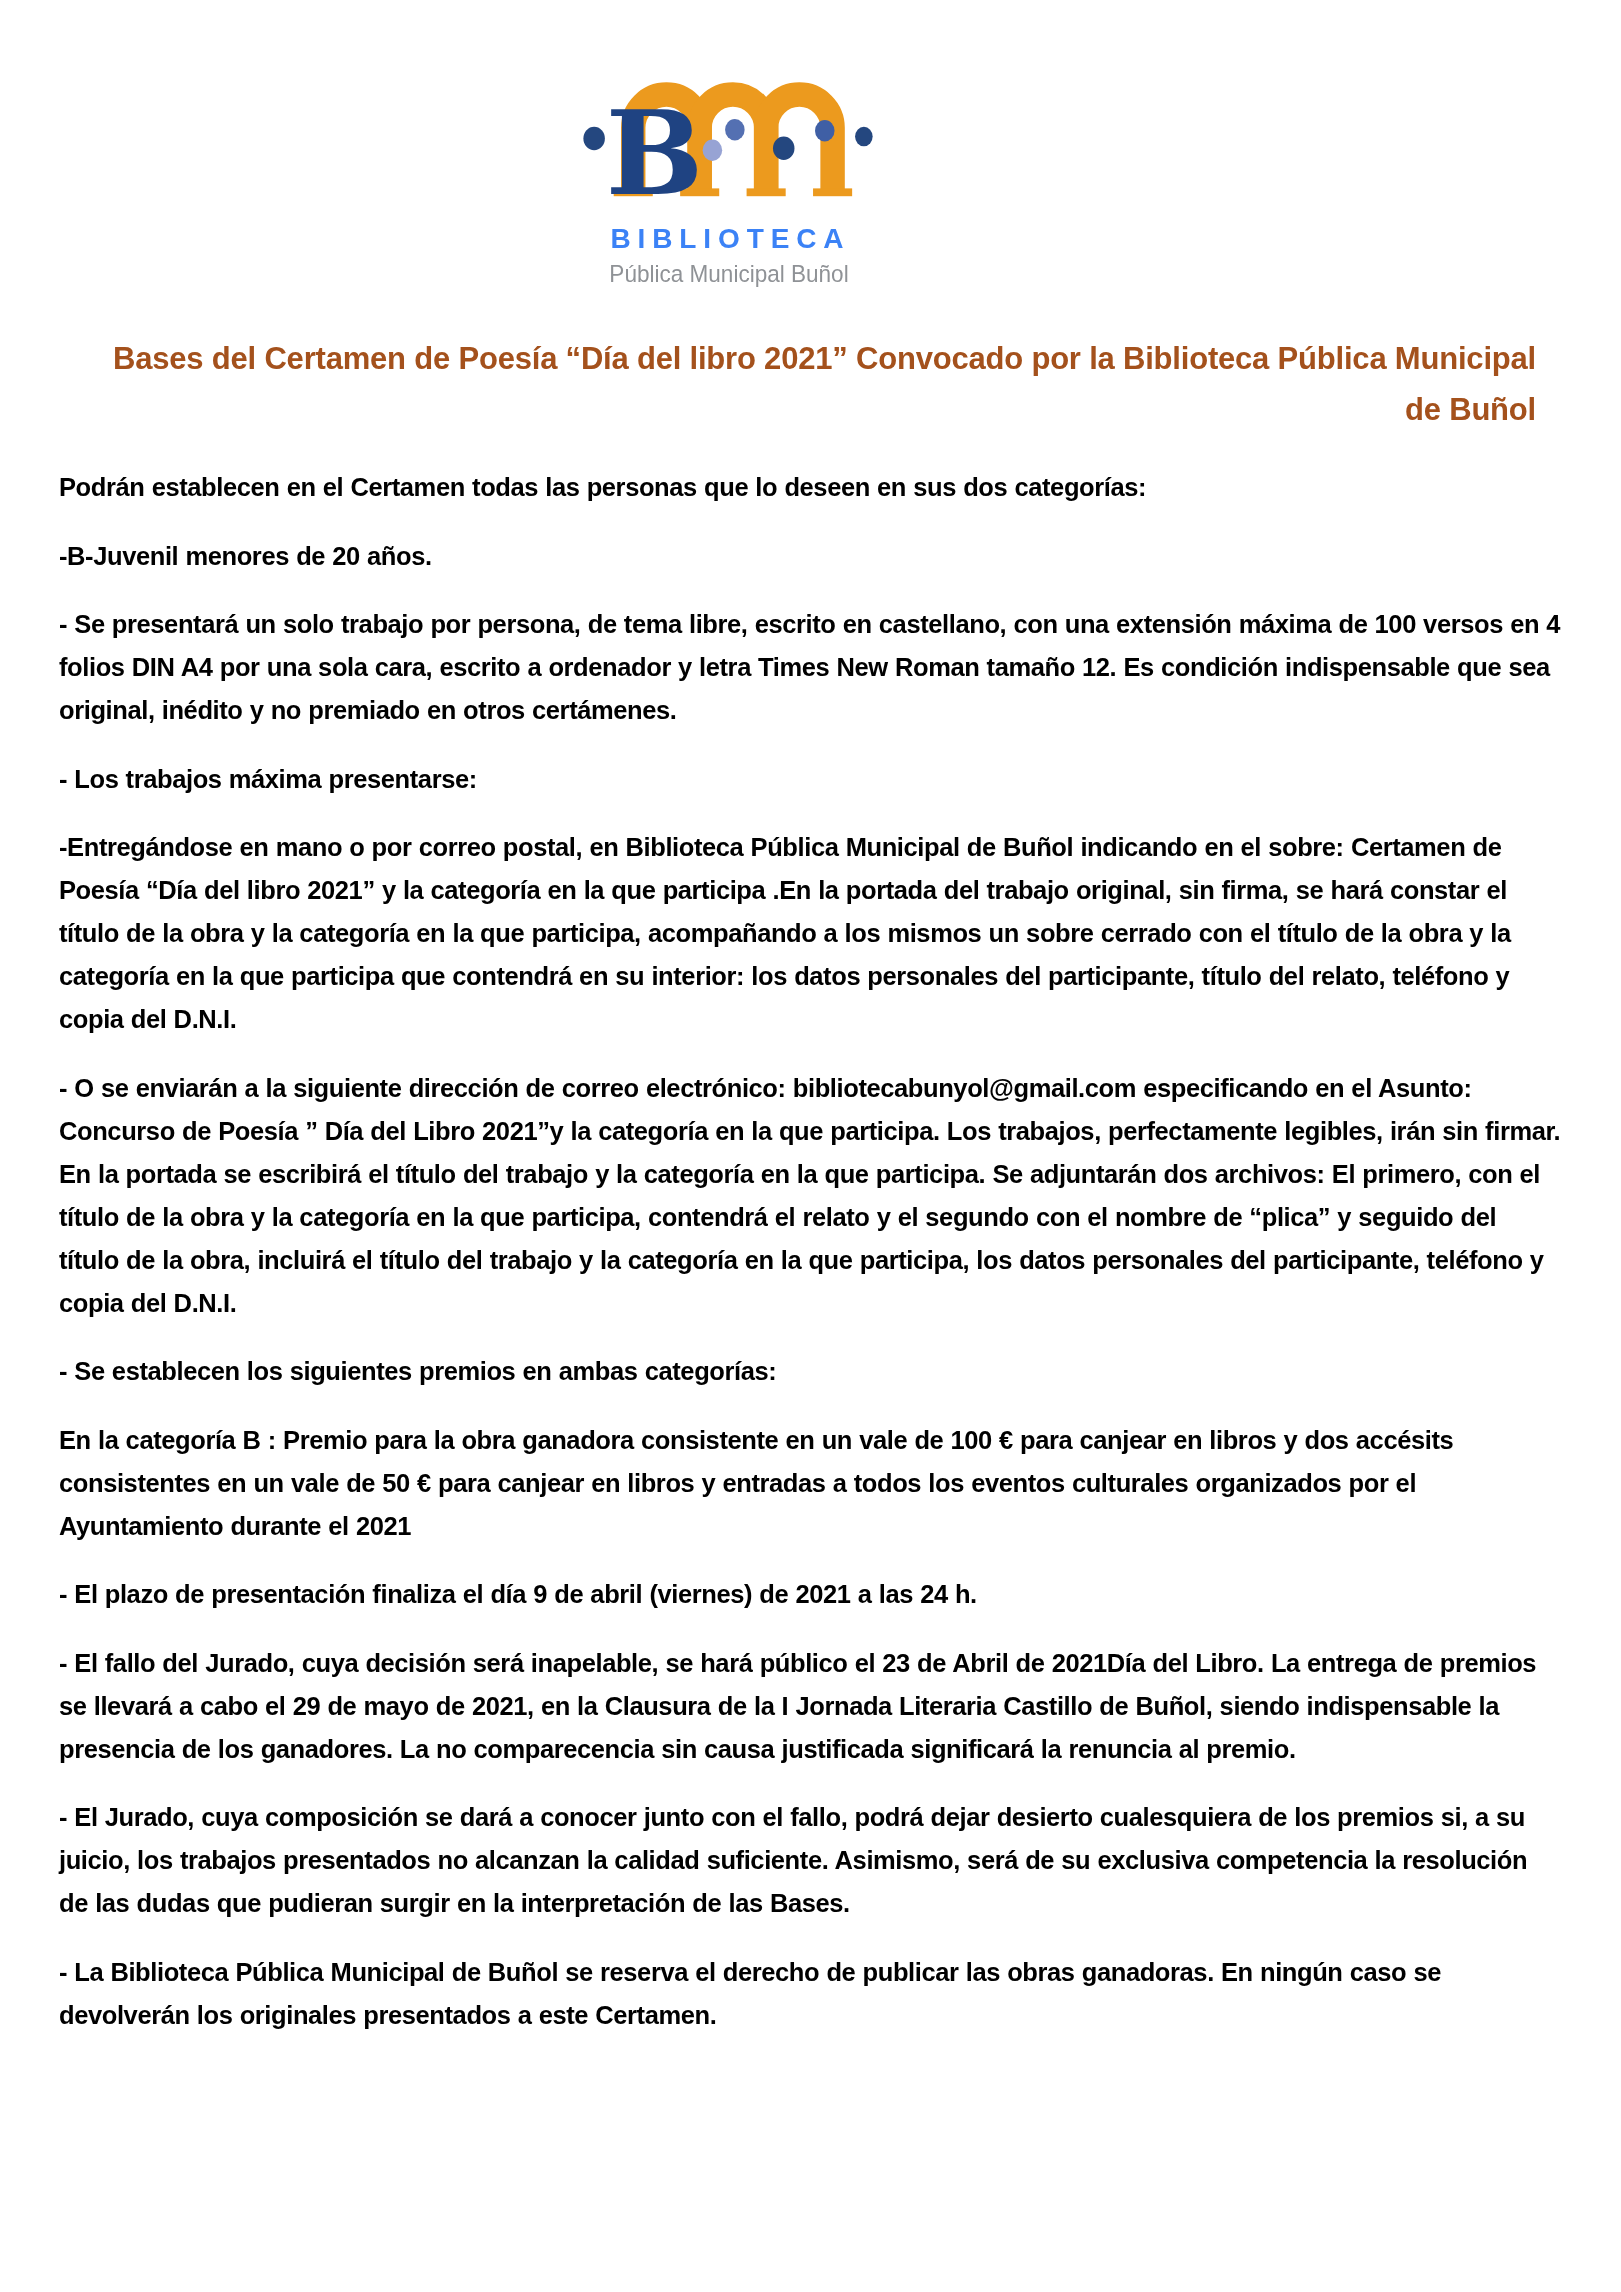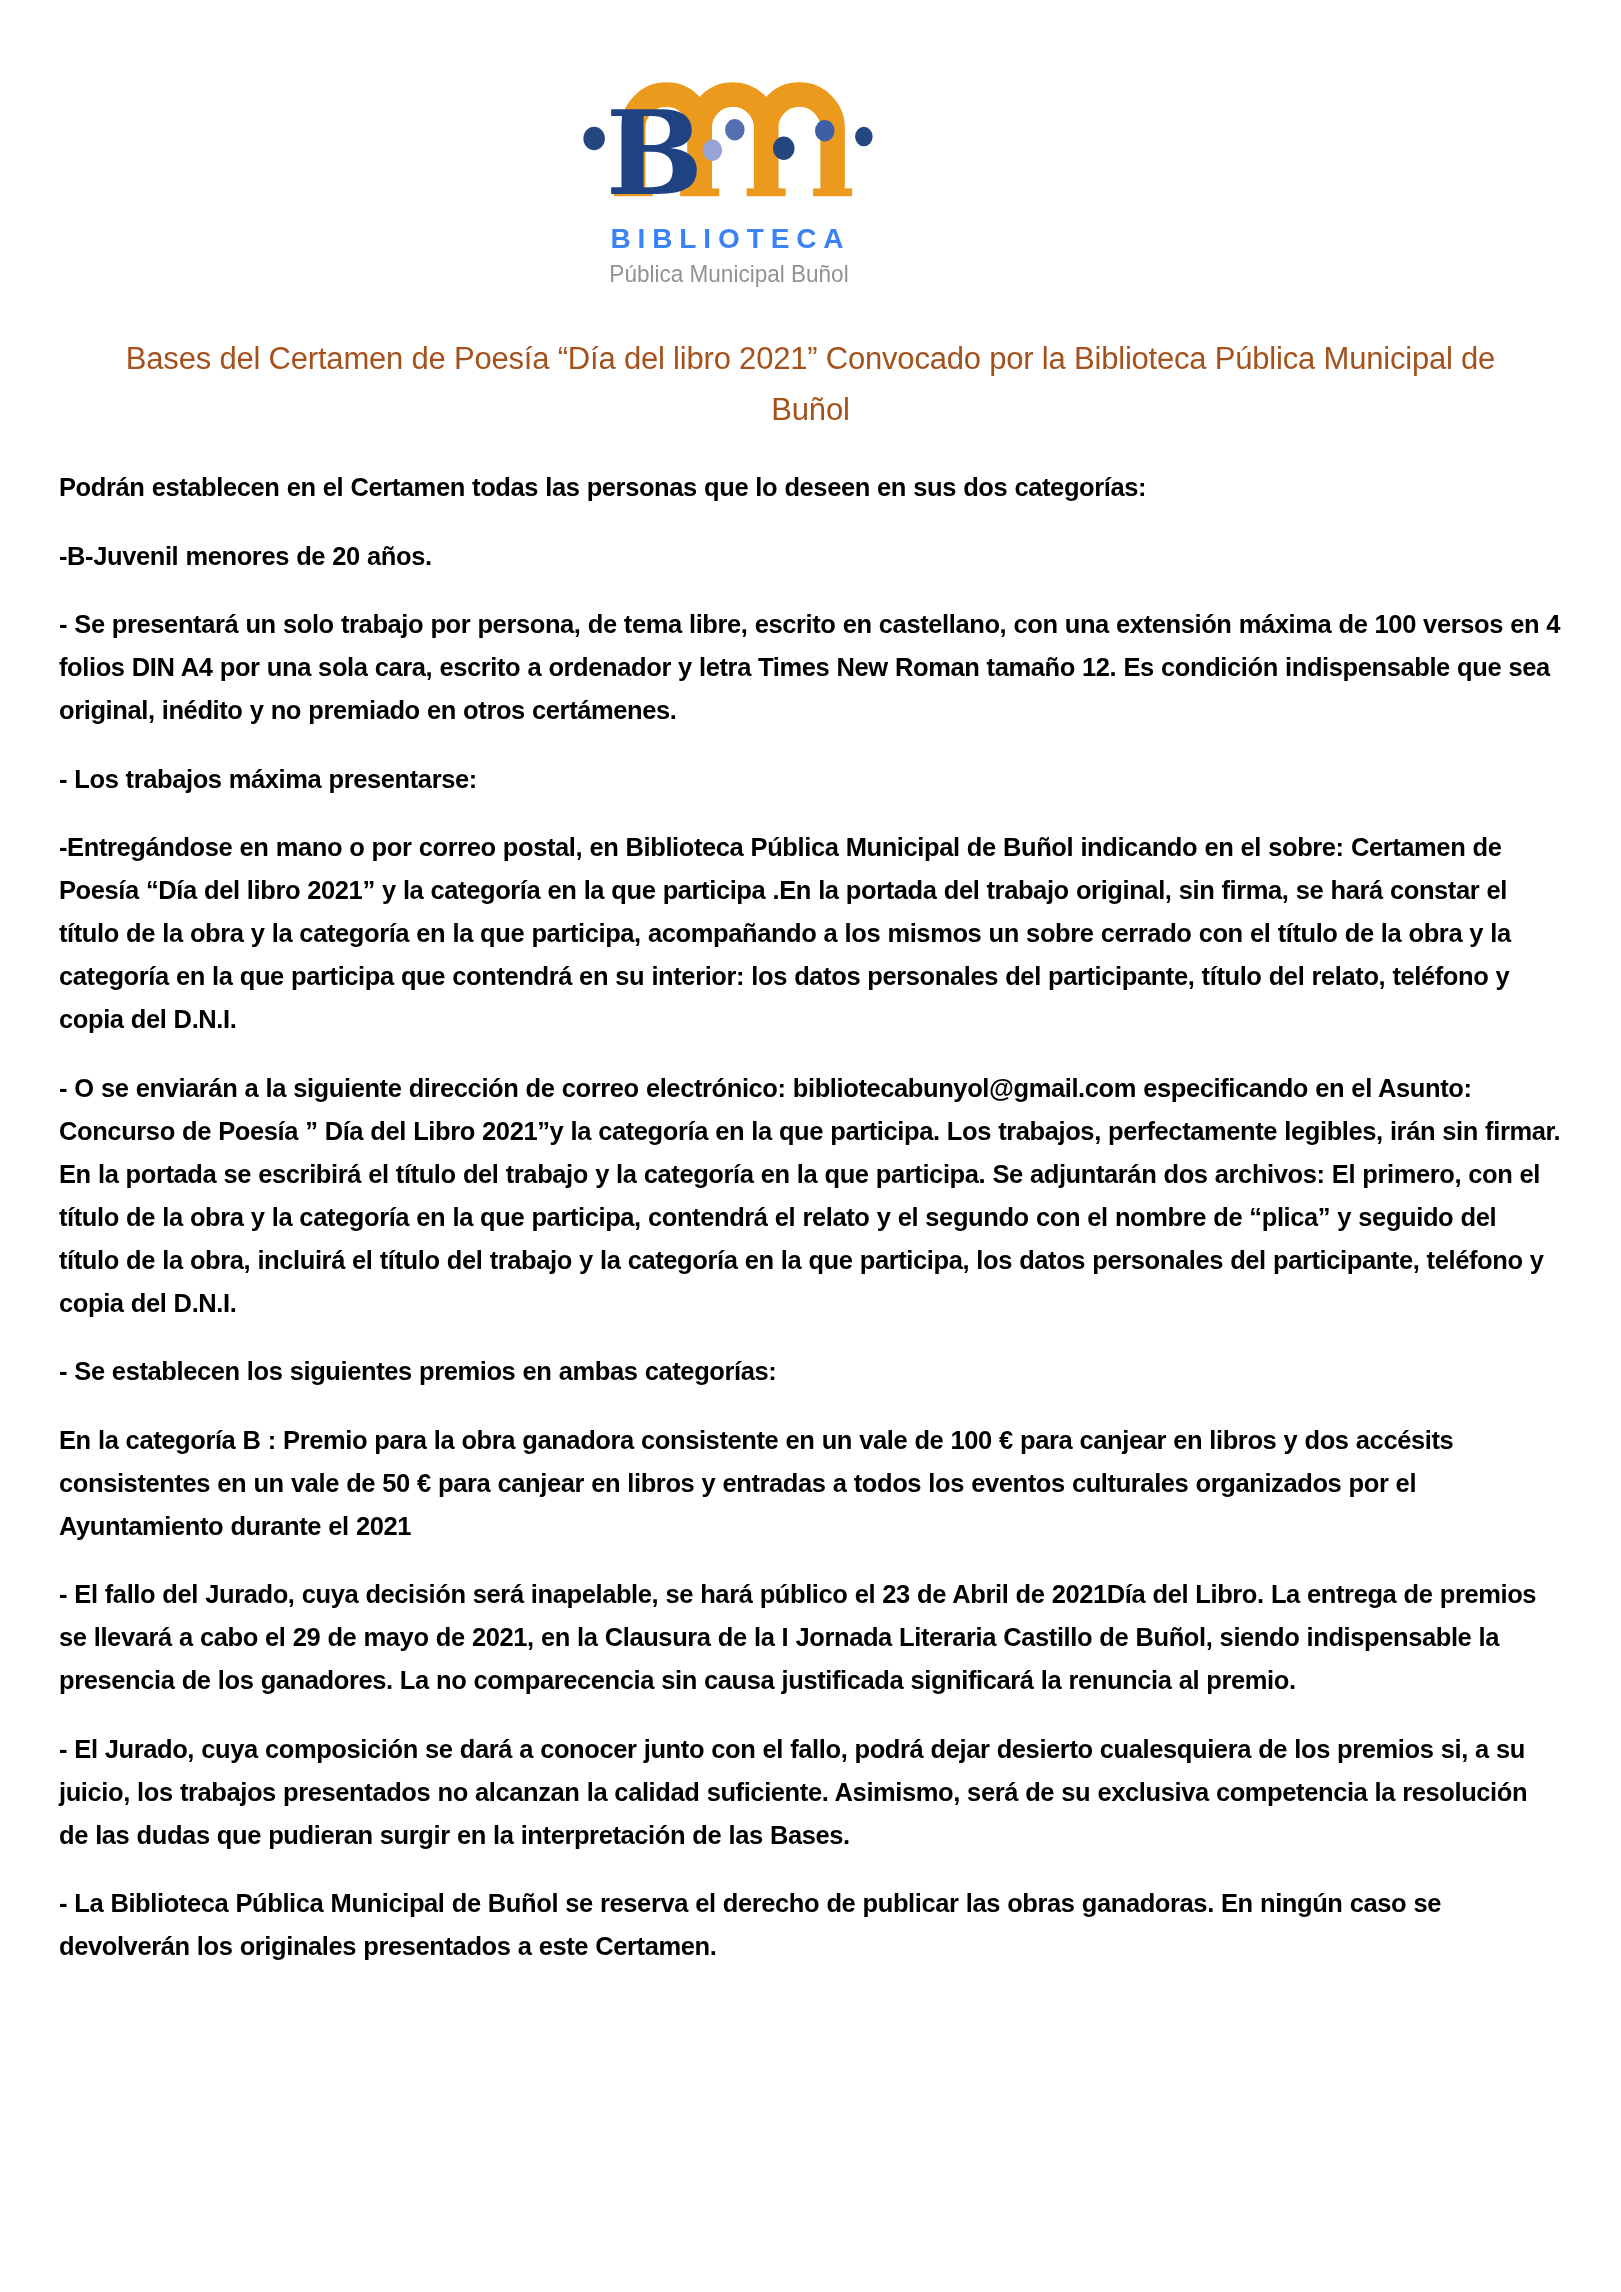--- a/index.html
+++ b/index.html
@@ -34,24 +34,24 @@
     font-size: 24.5px;
     font-weight: 400;
     margin-top: 4.9px;
     transform: scaleX(0.92);
     transform-origin: center;
     letter-spacing: 0px;
   }
   .doc-title {
     width: 1451px;
     margin: 45px auto 0;
-    text-align: center;
+    text-align: right;
     color: #A4511C;
     font-size: 31px;
-    font-weight: 400;
+    font-weight: 700;
     line-height: 1.65;
     letter-spacing: -0.2px;
   }
   .body-text { padding: 31px 59px 0; }
   .body-text p {
     margin: 0 0 25.5px;
     font-size: 25.5px;
     font-weight: 700;
     color: #000000;
     line-height: 43px;
@@ -96,19 +96,20 @@
 
   <div class="body-text">
     <p>Podrán establecen en el Certamen todas las personas que lo deseen en sus dos categorías:</p>
     <p>-B-Juvenil menores de 20 años.</p>
     <p>- Se presentará un solo trabajo por persona, de tema libre, escrito en castellano, con una extensión máxima de 100 versos en 4 folios  DIN A4 por una sola cara, escrito a ordenador y  letra Times New Roman  tamaño 12. Es condición indispensable que sea original, inédito y no premiado en otros certámenes.</p>
     <p>- Los trabajos máxima presentarse:</p>
     <p>-Entregándose en mano o por  correo postal, en Biblioteca Pública Municipal de Buñol  indicando en el sobre: Certamen de Poesía  “Día del libro 2021” y la categoría en la que  participa .En la portada del trabajo original, sin firma, se hará constar el título de la obra y la categoría en la que  participa, acompañando a los mismos un sobre cerrado con el título de la obra y la categoría en la que  participa que contendrá en su interior: los datos personales del participante, título del relato, teléfono y copia del D.N.I.</p>
     <p>- O se enviarán a la siguiente dirección de correo electrónico: bibliotecabunyol@gmail.com especificando en el Asunto: Concurso de Poesía ” Día del Libro 2021”y la categoría en la que  participa. Los trabajos, perfectamente legibles, irán sin firmar. En la portada se escribirá el título del trabajo y la categoría en la que  participa. Se adjuntarán dos archivos: El primero, con el título de la obra y la categoría en la que  participa, contendrá el relato y el segundo con el nombre de “plica” y seguido del título de la obra, incluirá el título del trabajo y la categoría en la que  participa, los datos personales del participante, teléfono y copia del D.N.I.</p>
     <p>- Se establecen los siguientes premios en ambas categorías:</p>
     <p>En la categoría B : Premio para la obra ganadora consistente en un vale de 100 € para canjear en libros  y dos accésits  consistentes en un vale de 50 € para canjear en libros  y entradas a todos los eventos culturales organizados por el Ayuntamiento durante el 2021</p>
+    <p>- El plazo de presentación finaliza el día 9 de abril (viernes) de 2021 a las 24 h.</p>
     <p>- El fallo del Jurado, cuya decisión será inapelable, se hará público el 23 de Abril de 2021Día del Libro. La entrega de premios se llevará a cabo el 29 de mayo de 2021, en la Clausura de la  I Jornada Literaria Castillo de Buñol, siendo indispensable la presencia de los ganadores. La no comparecencia sin causa justificada significará la renuncia al premio.</p>
     <p>- El Jurado, cuya composición se dará a conocer junto con el fallo, podrá dejar desierto cualesquiera de los premios si, a su juicio, los trabajos presentados no alcanzan la calidad suficiente. Asimismo, será de su exclusiva competencia la resolución de las dudas que pudieran surgir en la interpretación de las Bases.</p>
     <p>- La Biblioteca Pública Municipal de Buñol se reserva el derecho de publicar las obras ganadoras. En ningún caso se devolverán los originales presentados a este Certamen.</p>
   </div>
 
 </div>
 
 
 </body></html>

